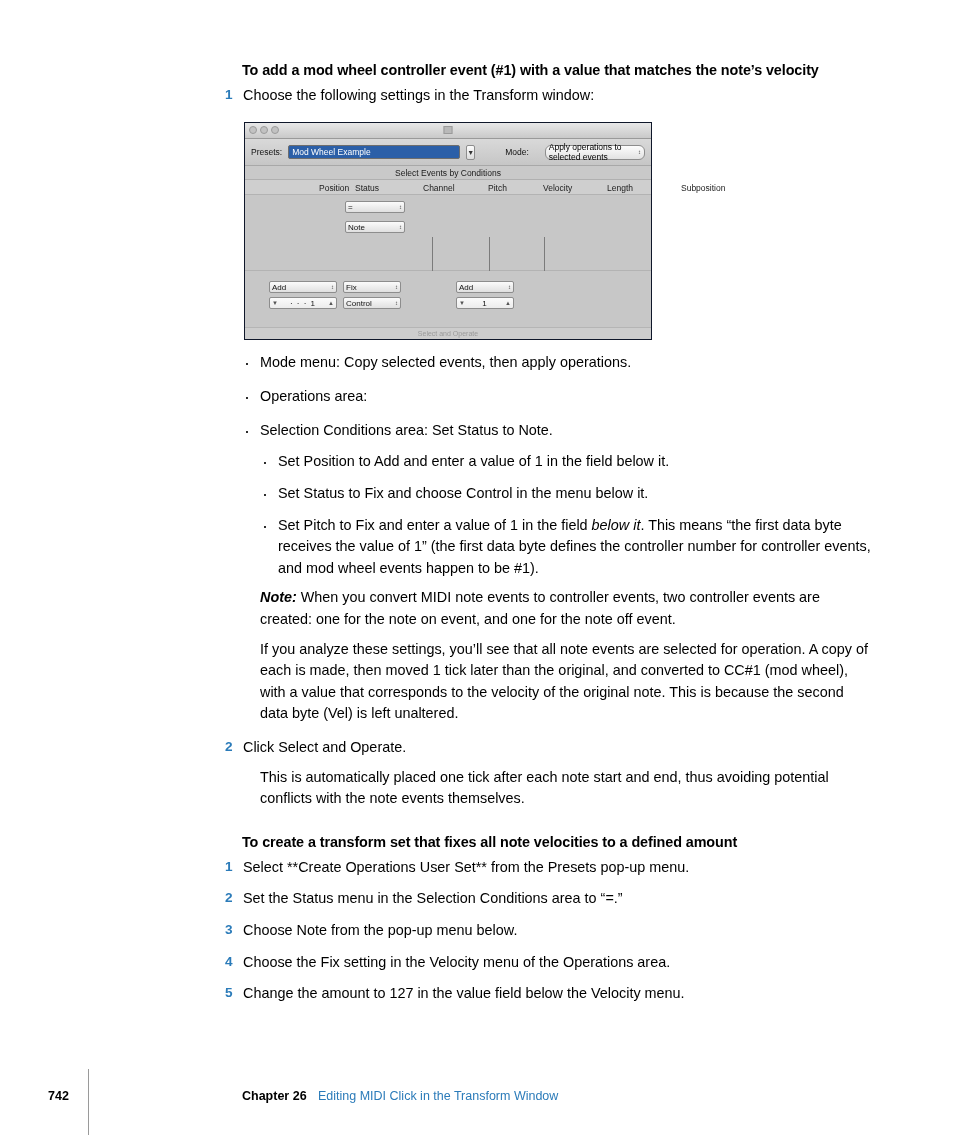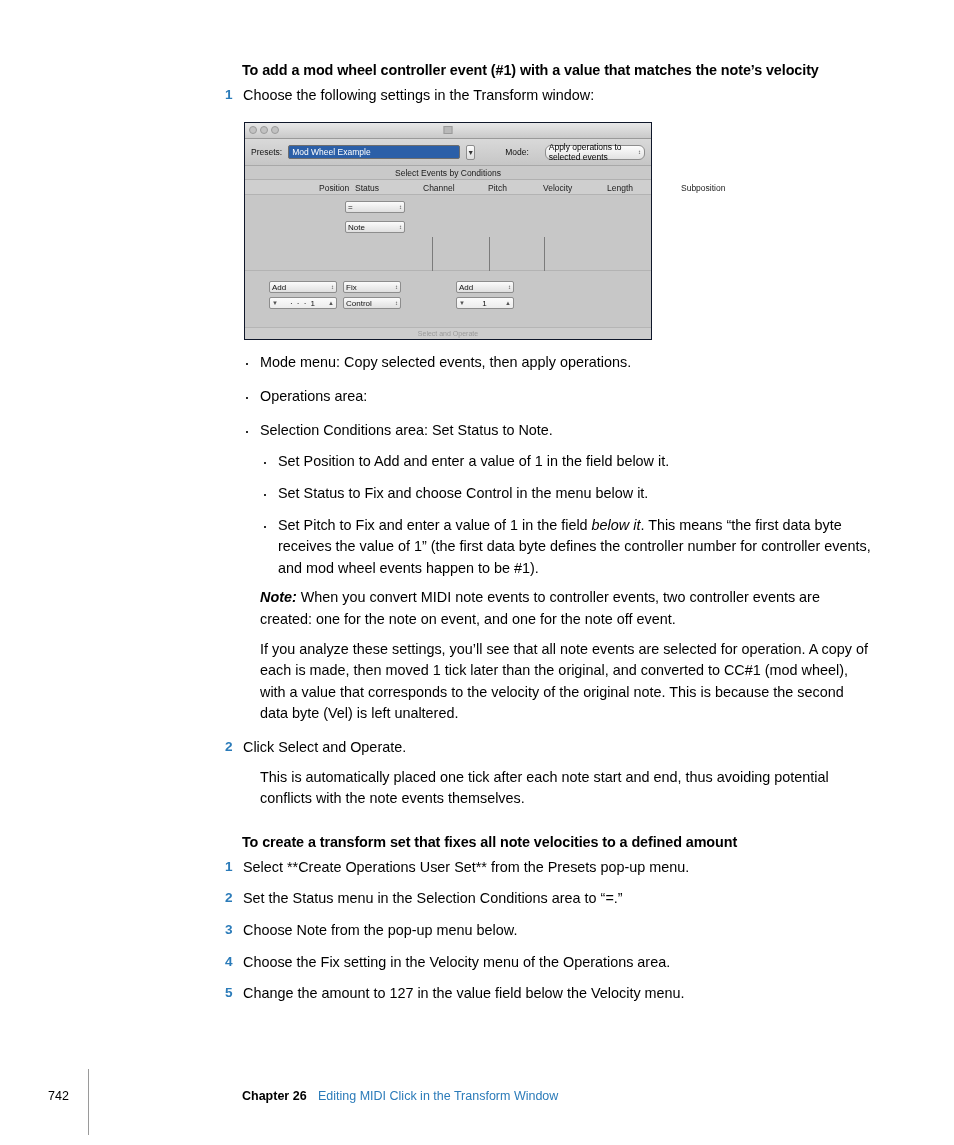--- a/index.html
+++ b/index.html
@@ -306,21 +306,21 @@
     top: -20px;
     width: 1px;
     height: 66px;
     background: #9a9a9a;
   }
   .pagenum {
     position: absolute;
     left: 48px;
     top: 0;
     font-size: 12.5px;
-    font-weight: normal;
+    font-weight: bold;
   }
   .chapter {
     position: absolute;
     left: 242px;
     top: 0;
     font-size: 12.5px;
     font-weight: bold;
   }
   .chapter-title {
     position: absolute;

